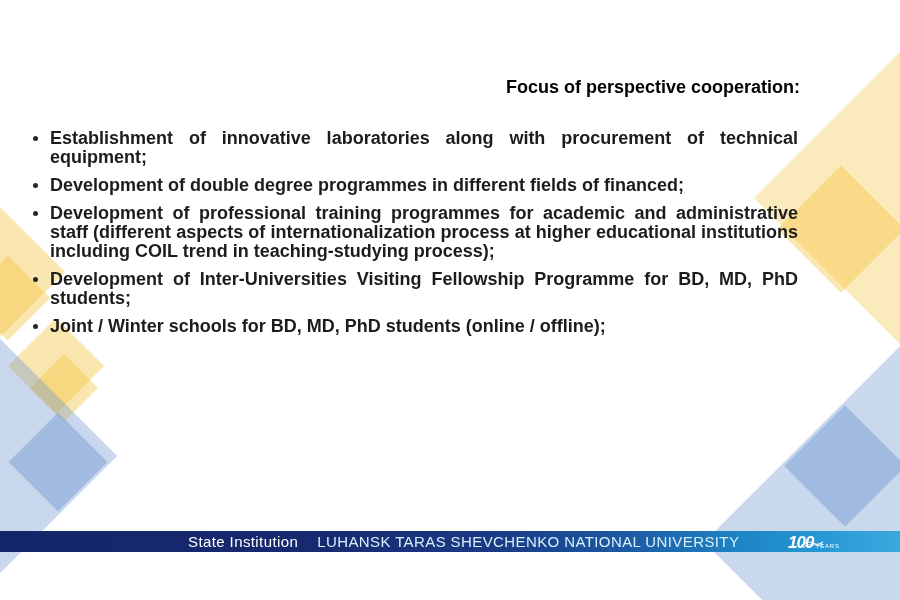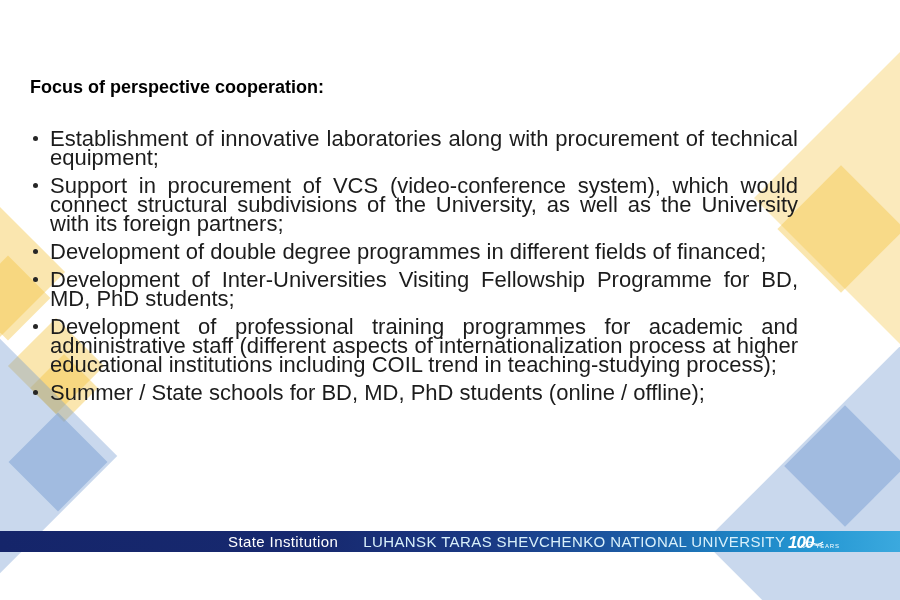--- a/index.html
+++ b/index.html
@@ -19,47 +19,47 @@
   #dg4{left:40px;top:364px;width:48px;height:48px;}
   #db1{left:-100px;top:366px;width:180px;height:180px;}
   #db2{left:23px;top:427px;width:70px;height:70px;}
   #dg5{left:807px;top:70px;width:256px;height:256px;}
   #dg6{left:796px;top:184px;width:90px;height:90px;}
   #db3{left:763px;top:400px;width:284px;height:284px;}
   #db4{left:802px;top:423px;width:86px;height:86px;}
   
   .title{
     position:absolute;z-index:2;top:77px;left:30px;width:770px;
-    text-align:left;font-size:18px;font-weight:bold;color:#000;
+    text-align:right;font-size:18px;font-weight:bold;color:#000;
   }
   .bullets{
     position:absolute;z-index:2;top:129px;left:30px;width:768px;
     margin:0;padding:0;list-style:none;
   }
   .bullets li{
     position:relative;padding-left:20px;margin:0 0 9px 0;
     text-align:justify;text-justify:inter-word;
-    font-size:22px;line-height:19px;color:#1c1c1c;
+    font-size:18px;line-height:19px;color:#1c1c1c;font-weight:bold;
   }
   .bullets li::before{
     content:"";position:absolute;left:3px;top:7px;width:5px;height:5px;
     border-radius:50%;background:#262626;
   }
   
   .footer-bar{
     position:absolute;z-index:3;left:0;top:531px;width:900px;height:21px;
     background:linear-gradient(90deg,#15256a 0%,#17296f 35%,#1a3a85 55%,
       #1c5ba4 70%,#1e84c4 82%,#2496d2 90%,#3ba9de 100%);
     display:flex;align-items:center;
   }
   .footer-text{
     margin-left:188px;white-space:nowrap;font-size:15px;letter-spacing:0.4px;
   }
-  .footer-text .fi{color:#ffffff;margin-left:40px;}
-  .footer-text .fu{color:#d8f0fb;margin-left:25px;}
+  .footer-text .fi{color:#ffffff;}
+  .footer-text .fu{color:#d8f0fb;margin-left:19px;}
   .logo{
     position:absolute;left:788px;top:1px;height:19px;
     display:flex;align-items:flex-end;color:#ffffff;
   }
   .logo-num{
     font-size:17px;line-height:17px;font-weight:bold;font-style:italic;
     letter-spacing:-1px;position:relative;
   }
   .logo-wave{position:absolute;left:13px;top:8px;}
   .logo-years{
@@ -77,25 +77,24 @@
 <div class="decor blue" id="db2"></div>
 <div class="decor gold-pale" id="dg5"></div>
 <div class="decor gold" id="dg6"></div>
 <div class="decor blue-pale" id="db3"></div>
 <div class="decor blue" id="db4"></div>
 
 <div class="title">Focus of perspective cooperation:</div>
 
 <ul class="bullets">
   <li>Establishment of innovative laboratories along with procurement of technical equipment;</li>
-  <li>Support in procurement of VCS (video-conference system), which would connect structural subdivisions of the University, as well as the University with its foreign partners;</li>
   <li>Development of double degree programmes in different fields of financed;</li>
+  <li>Development of professional training programmes for academic and administrative staff (different aspects of internationalization process at higher educational institutions including COIL trend in teaching-studying process);</li>
   <li>Development of Inter-Universities Visiting Fellowship Programme for BD, MD, PhD students;</li>
-  <li>Development of professional training programmes for academic and administrative staff (different aspects of internationalization process at higher educational institutions including COIL trend in teaching-studying process);</li>
-  <li>Summer / State schools for BD, MD, PhD students (online / offline);</li>
+  <li>Joint / Winter schools for BD, MD, PhD students (online / offline);</li>
 </ul>
 
 <div class="footer-bar">
   <div class="footer-text">
     <span class="fi">State Institution</span><span class="fu">LUHANSK TARAS SHEVCHENKO NATIONAL UNIVERSITY</span>
   </div>
   <div class="logo">
     <span class="logo-num">100</span>
     <svg class="logo-wave" width="22" height="8" viewBox="0 0 22 8">
       <path d="M0,6 Q6,0 12,3 T22,2" fill="none" stroke="#ffffff" stroke-width="1.1"></path>

